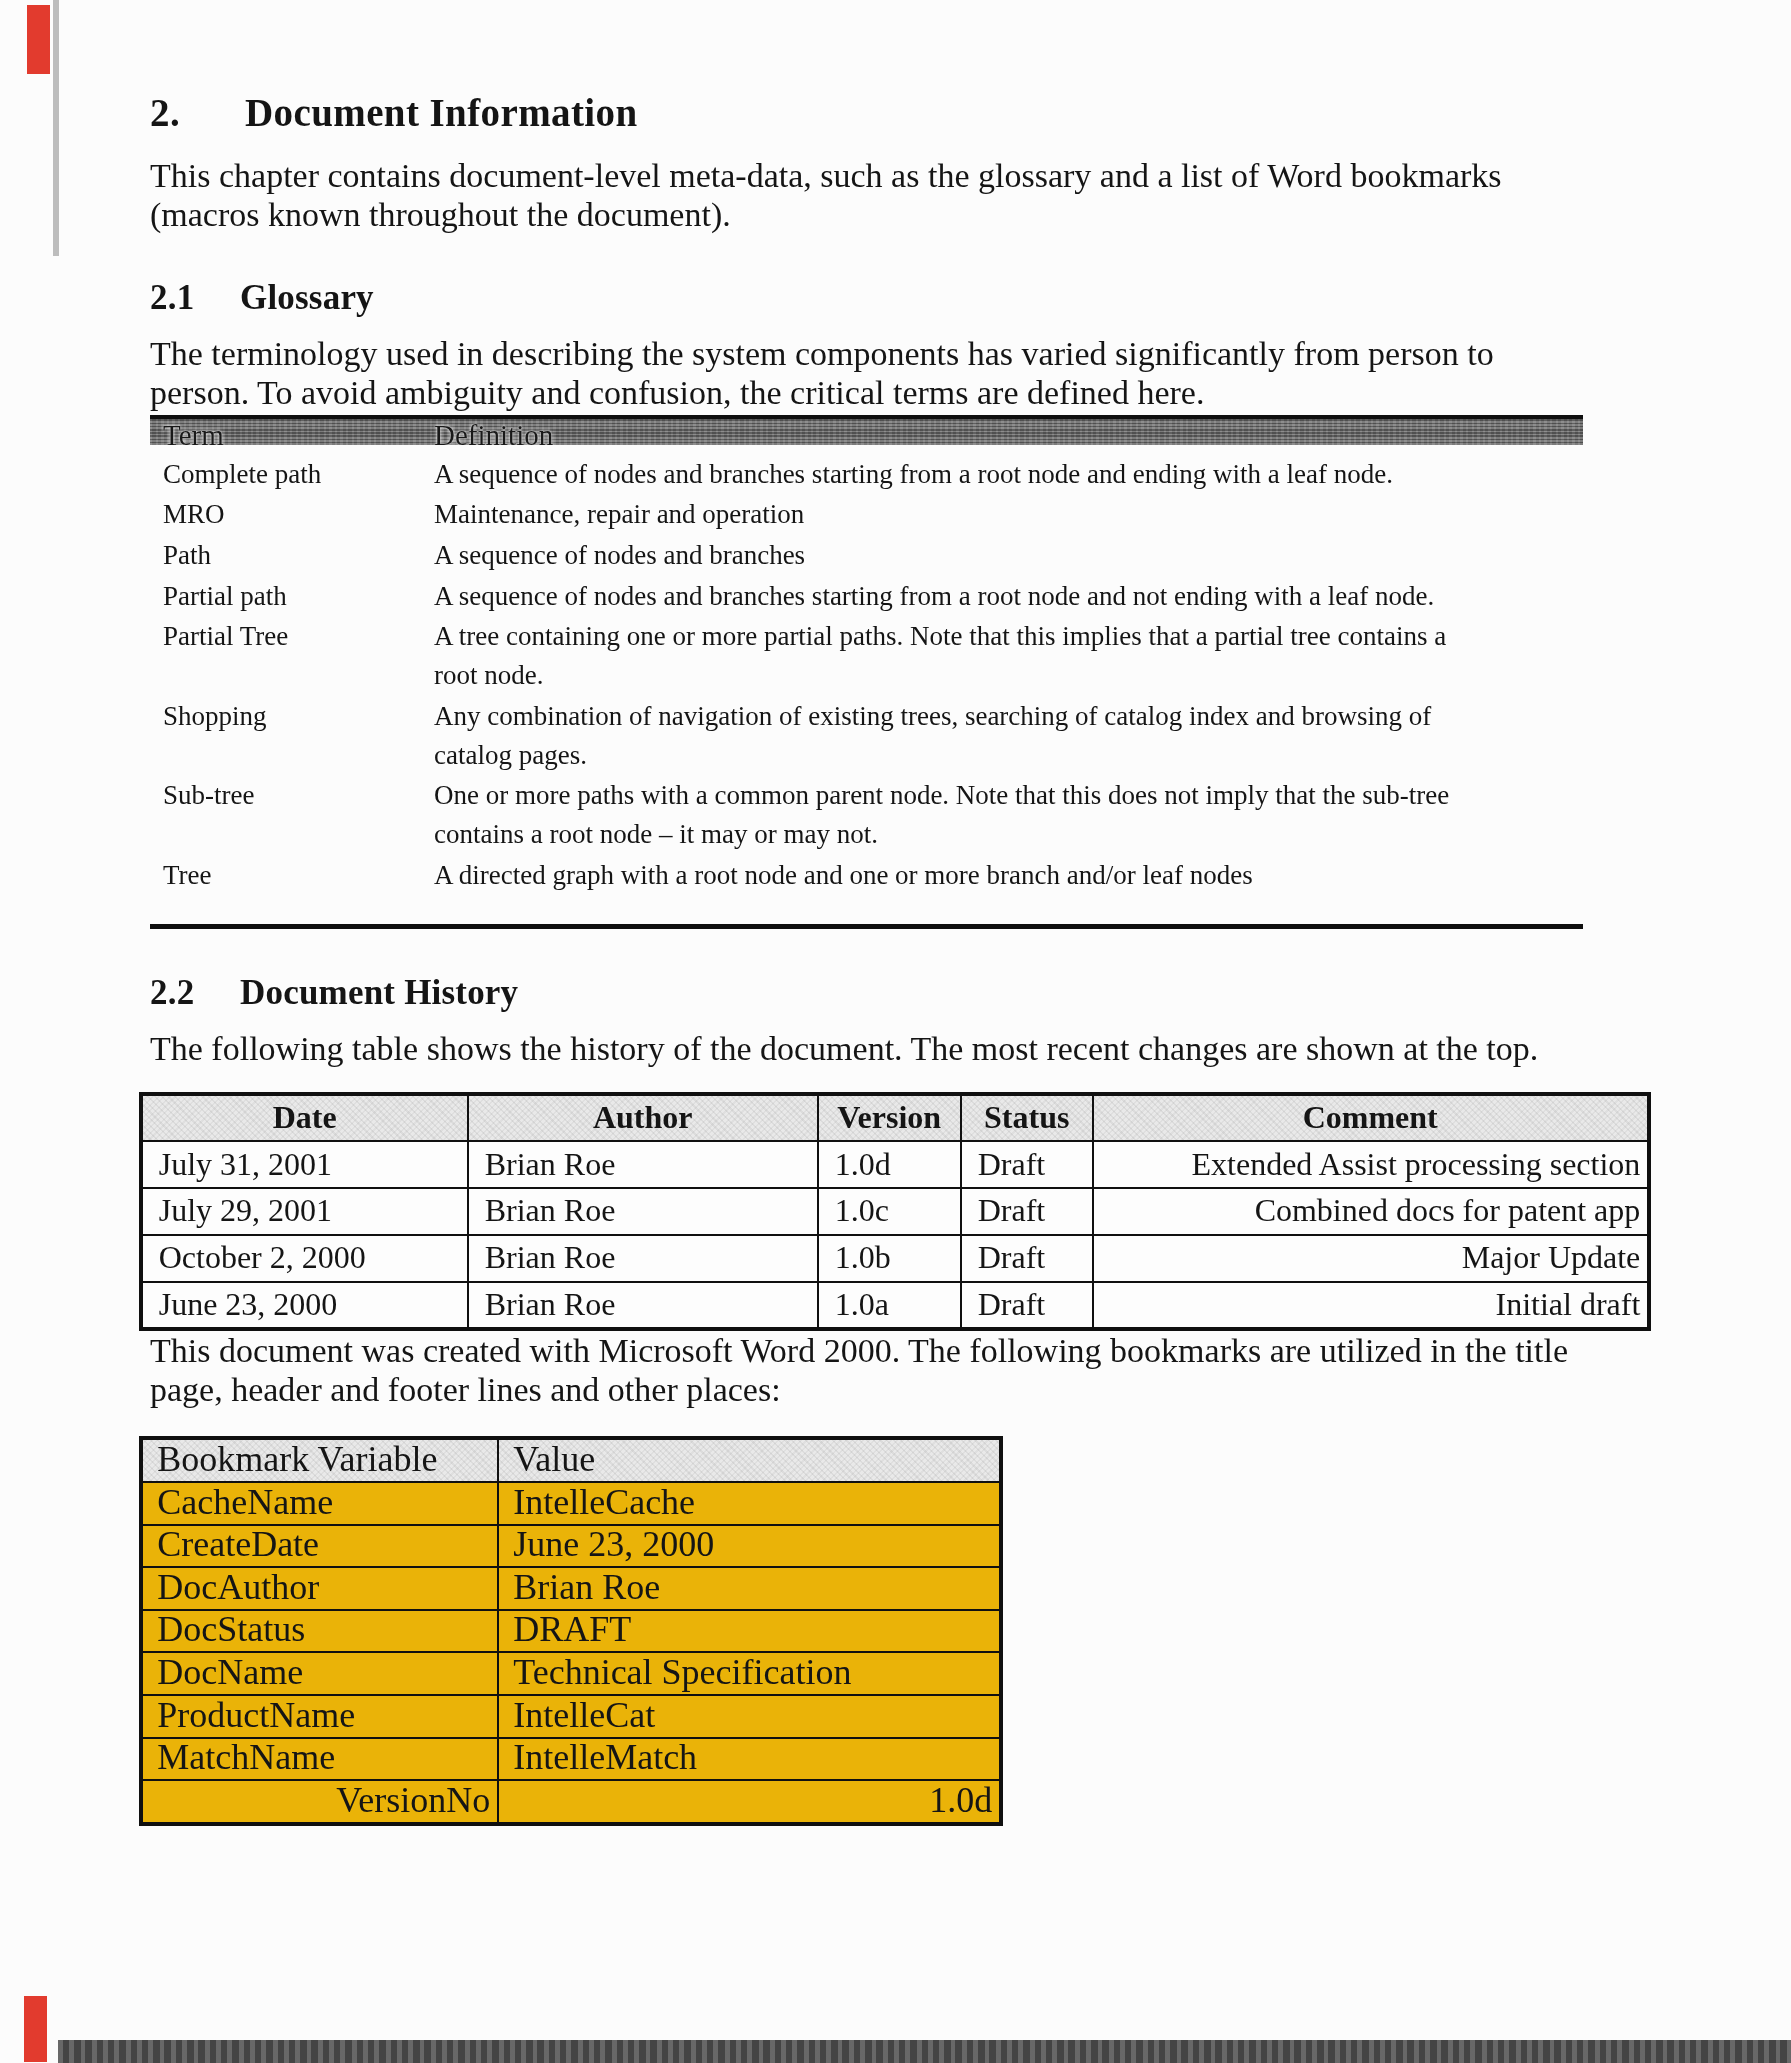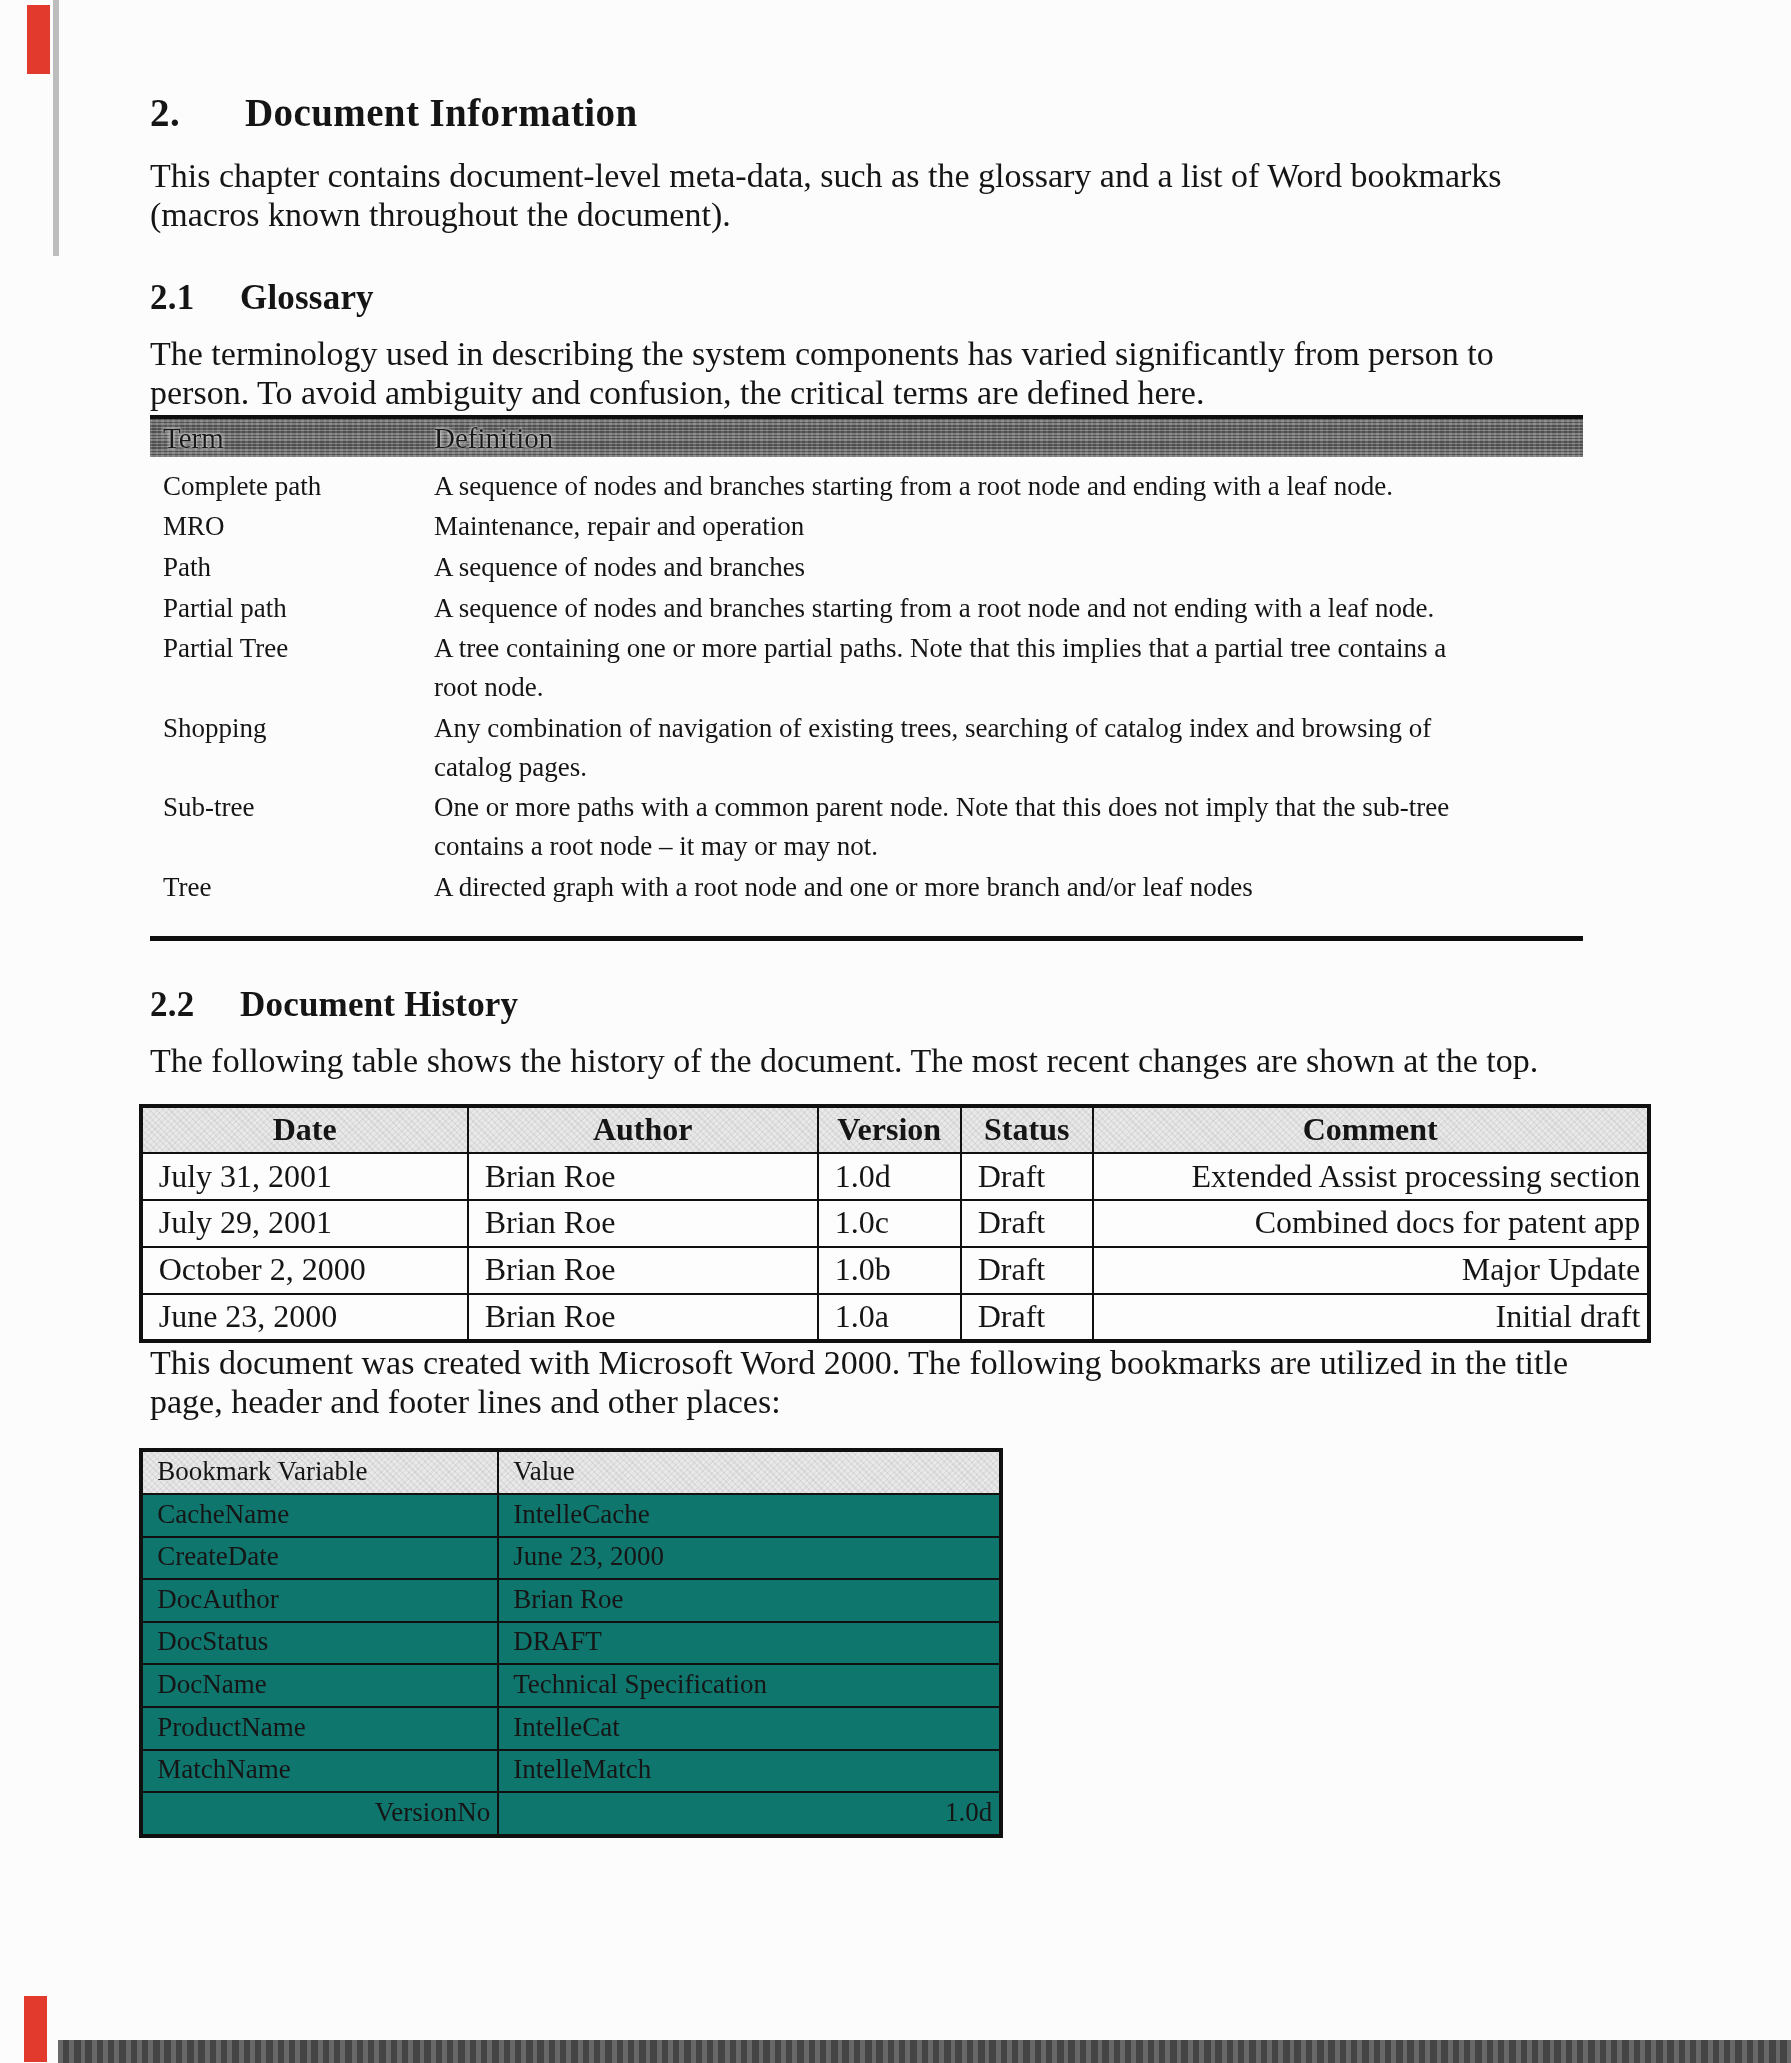--- a/index.html
+++ b/index.html
@@ -21,21 +21,21 @@
   h1.sec .num{display:inline-block;width:95px;}
   h2.sub{font-size:35px;font-weight:bold;margin:44px 0 16px 0;letter-spacing:0.2px;}
   h2.sub .num{display:inline-block;width:90px;}
   p.body{font-size:34px;line-height:39px;margin:0 0 24px 0;}
   p.tight{margin-bottom:1.6px;}
   p.last{margin-bottom:27px;}
 
   
   .gloss{border-top:4.8px solid #0f0f0f;border-bottom:5.6px solid #0f0f0f;margin-top:3.2px;}
   .gloss-head{
-    height:38px;
+    height:26px;
     display:grid;grid-template-columns:284px 1fr;align-items:center;
     background-color:#6e6e6e;
     background-image:
       repeating-linear-gradient(0deg, rgba(255,255,255,.16) 0 1.6px, rgba(0,0,0,.20) 1.6px 3.2px),
       repeating-linear-gradient(90deg, rgba(255,255,255,.07) 0 2.4px, rgba(0,0,0,.10) 2.4px 5.6px);
     font-size:29px;color:#191919;
     text-shadow:0 0 4px rgba(255,255,255,.95), 0 0 1.6px rgba(255,255,255,.85);
   }
   .gloss-head .hcelL{padding-left:13px;}
   .gloss-body{padding:8px 0 27px 0;}
@@ -56,21 +56,21 @@
   .tex{
     background-color:#e9e9e9;
     background-image:
       repeating-linear-gradient(45deg, rgba(0,0,0,.055) 0 1.6px, transparent 1.6px 4.8px),
       repeating-linear-gradient(-45deg, rgba(0,0,0,.045) 0 1.6px, transparent 1.6px 4px);
   }
 
   
   .btable{
     width:856px;margin-left:-11.3px;margin-top:16px;
-    border:4px solid #101010;font-size:27px;background:#0f766e;
+    border:4px solid #101010;font-size:36px;background:#eab308;
   }
   .brow{display:grid;grid-template-columns:356px 1fr;border-bottom:2.4px solid #101010;}
   .brow:last-child{border-bottom:none;text-align:right;}
   .bcell{padding:1.6px 6.4px 4px 14.5px;line-height:35px;}
   .bcell.var{border-right:2.4px solid #101010;}
 
   
   .red-top{position:absolute;left:27px;top:4.8px;width:23.4px;height:69px;background:#e23b2e;}
   .edge-gray{position:absolute;left:53px;top:0;width:6.4px;height:256px;background:#bdbdbd;}
   .red-bottom{position:absolute;left:24px;top:1996px;width:23.4px;height:66px;background:#e23b2e;}

